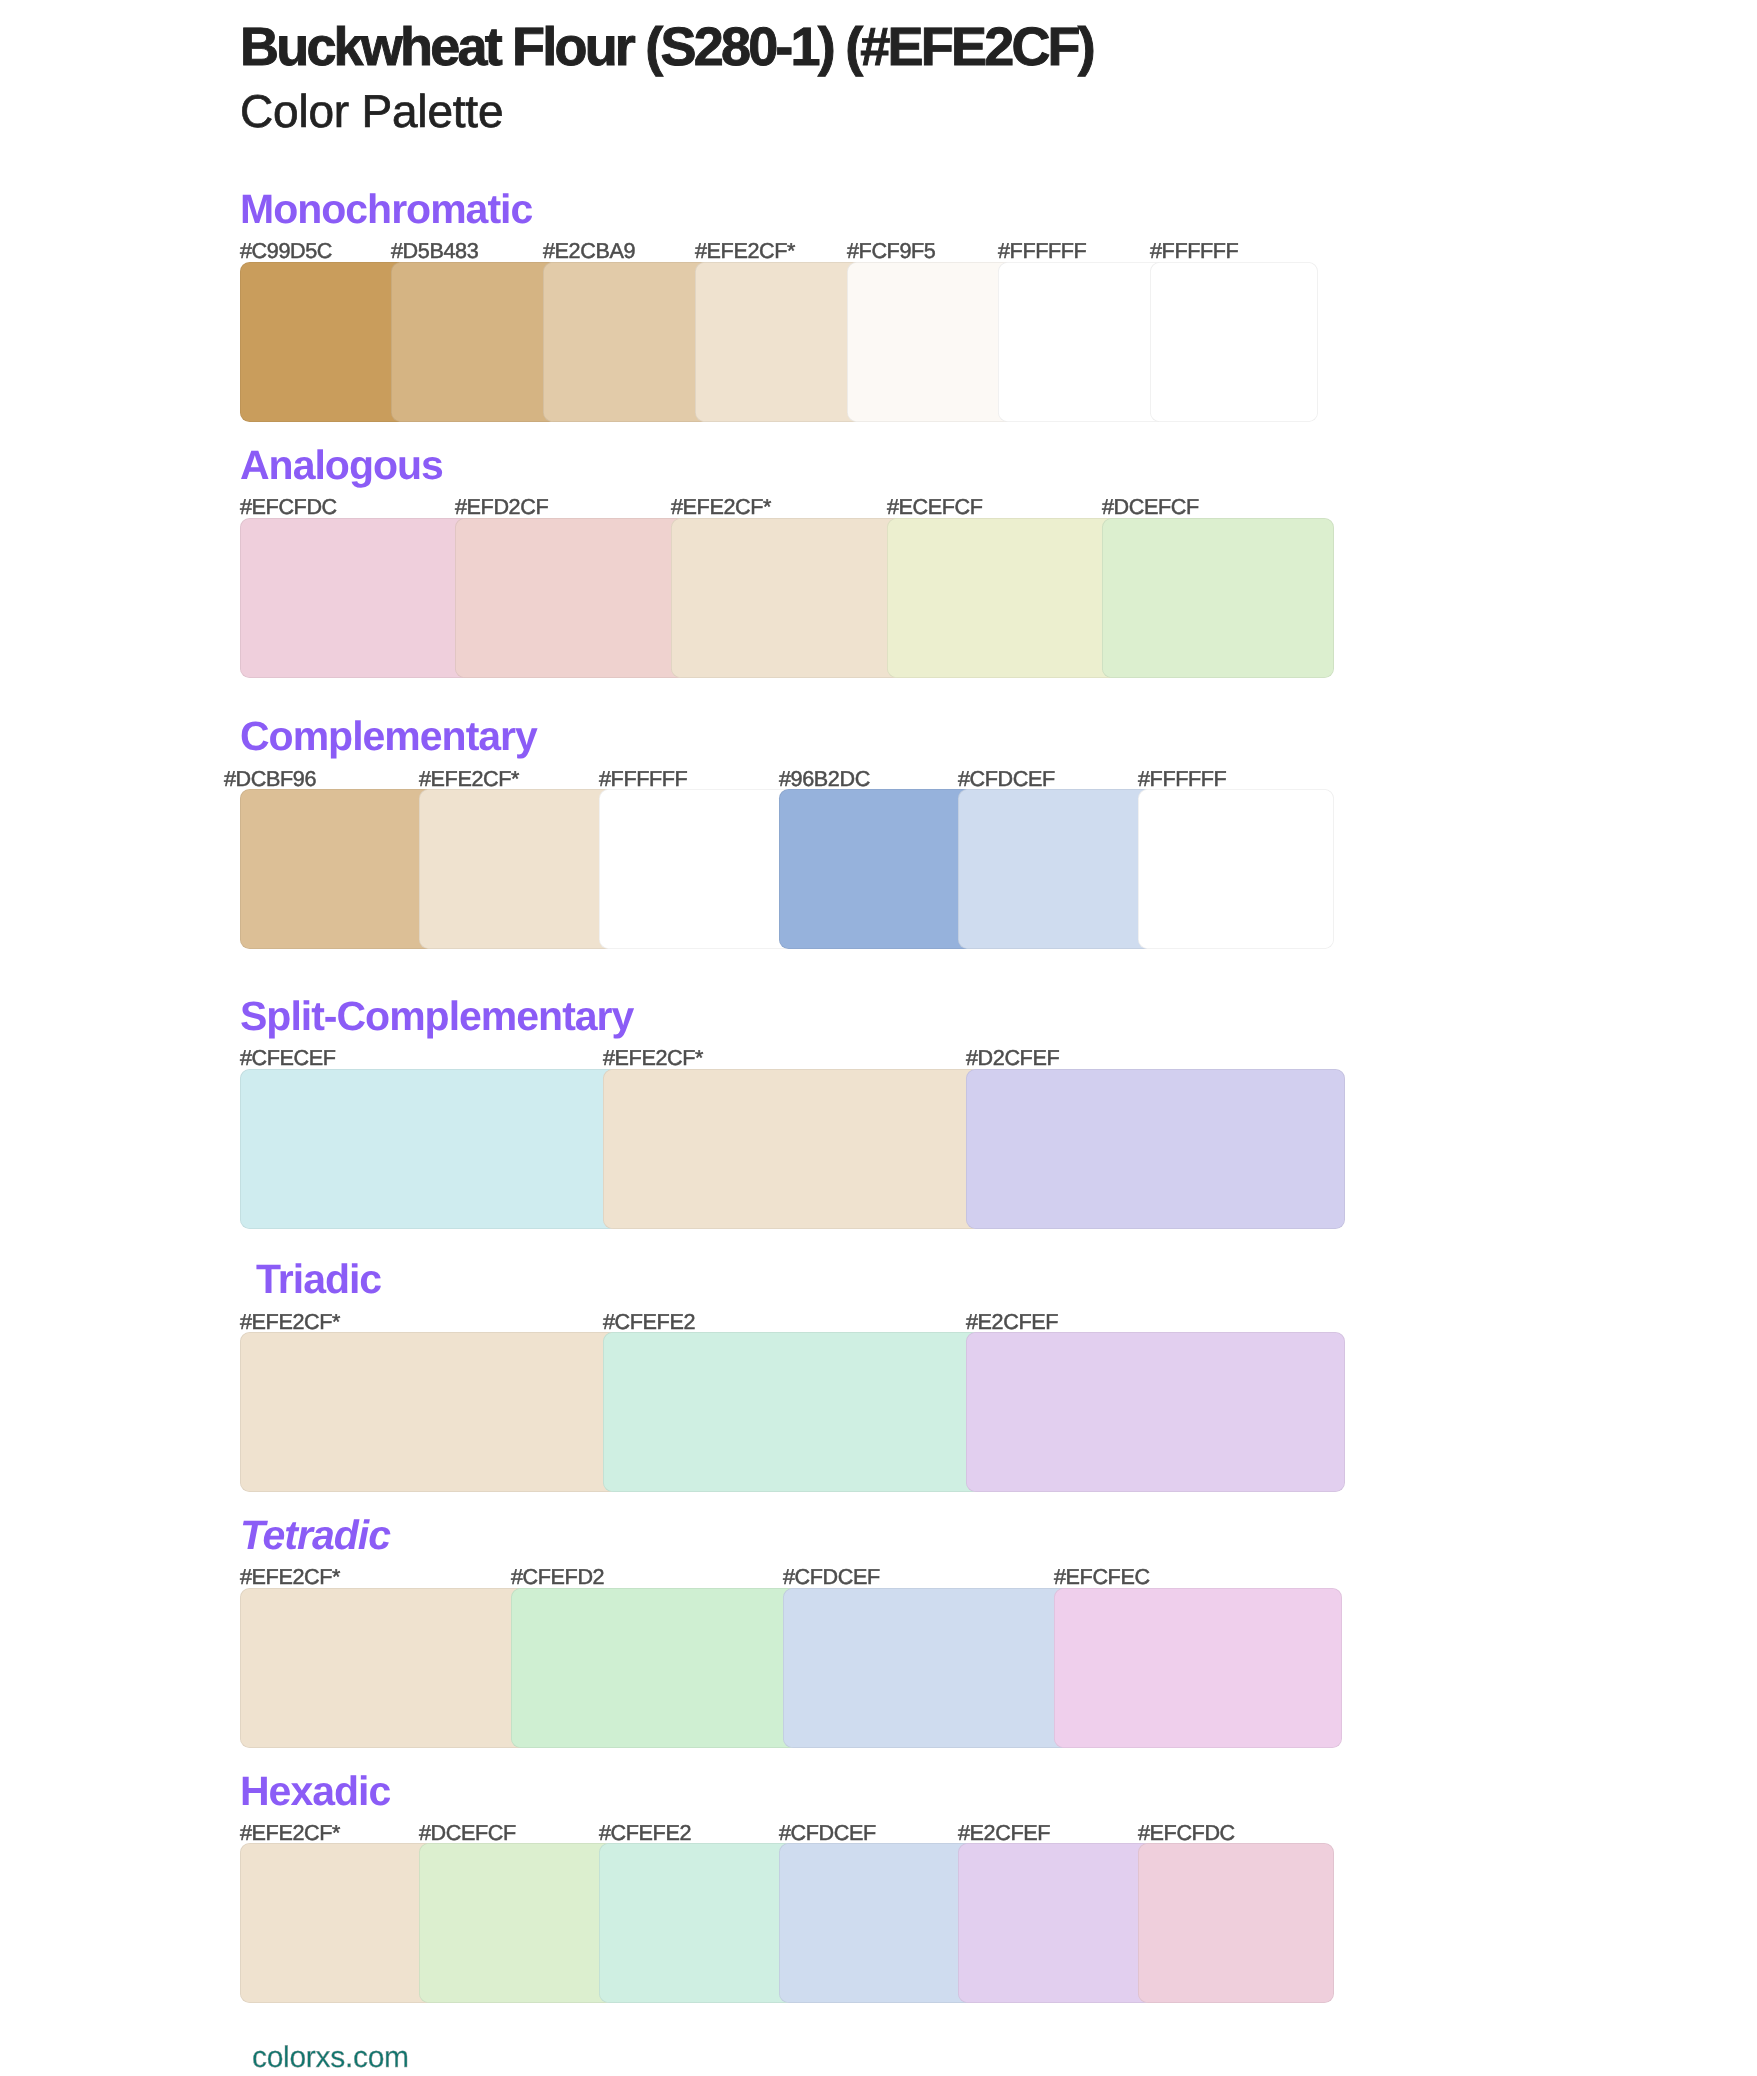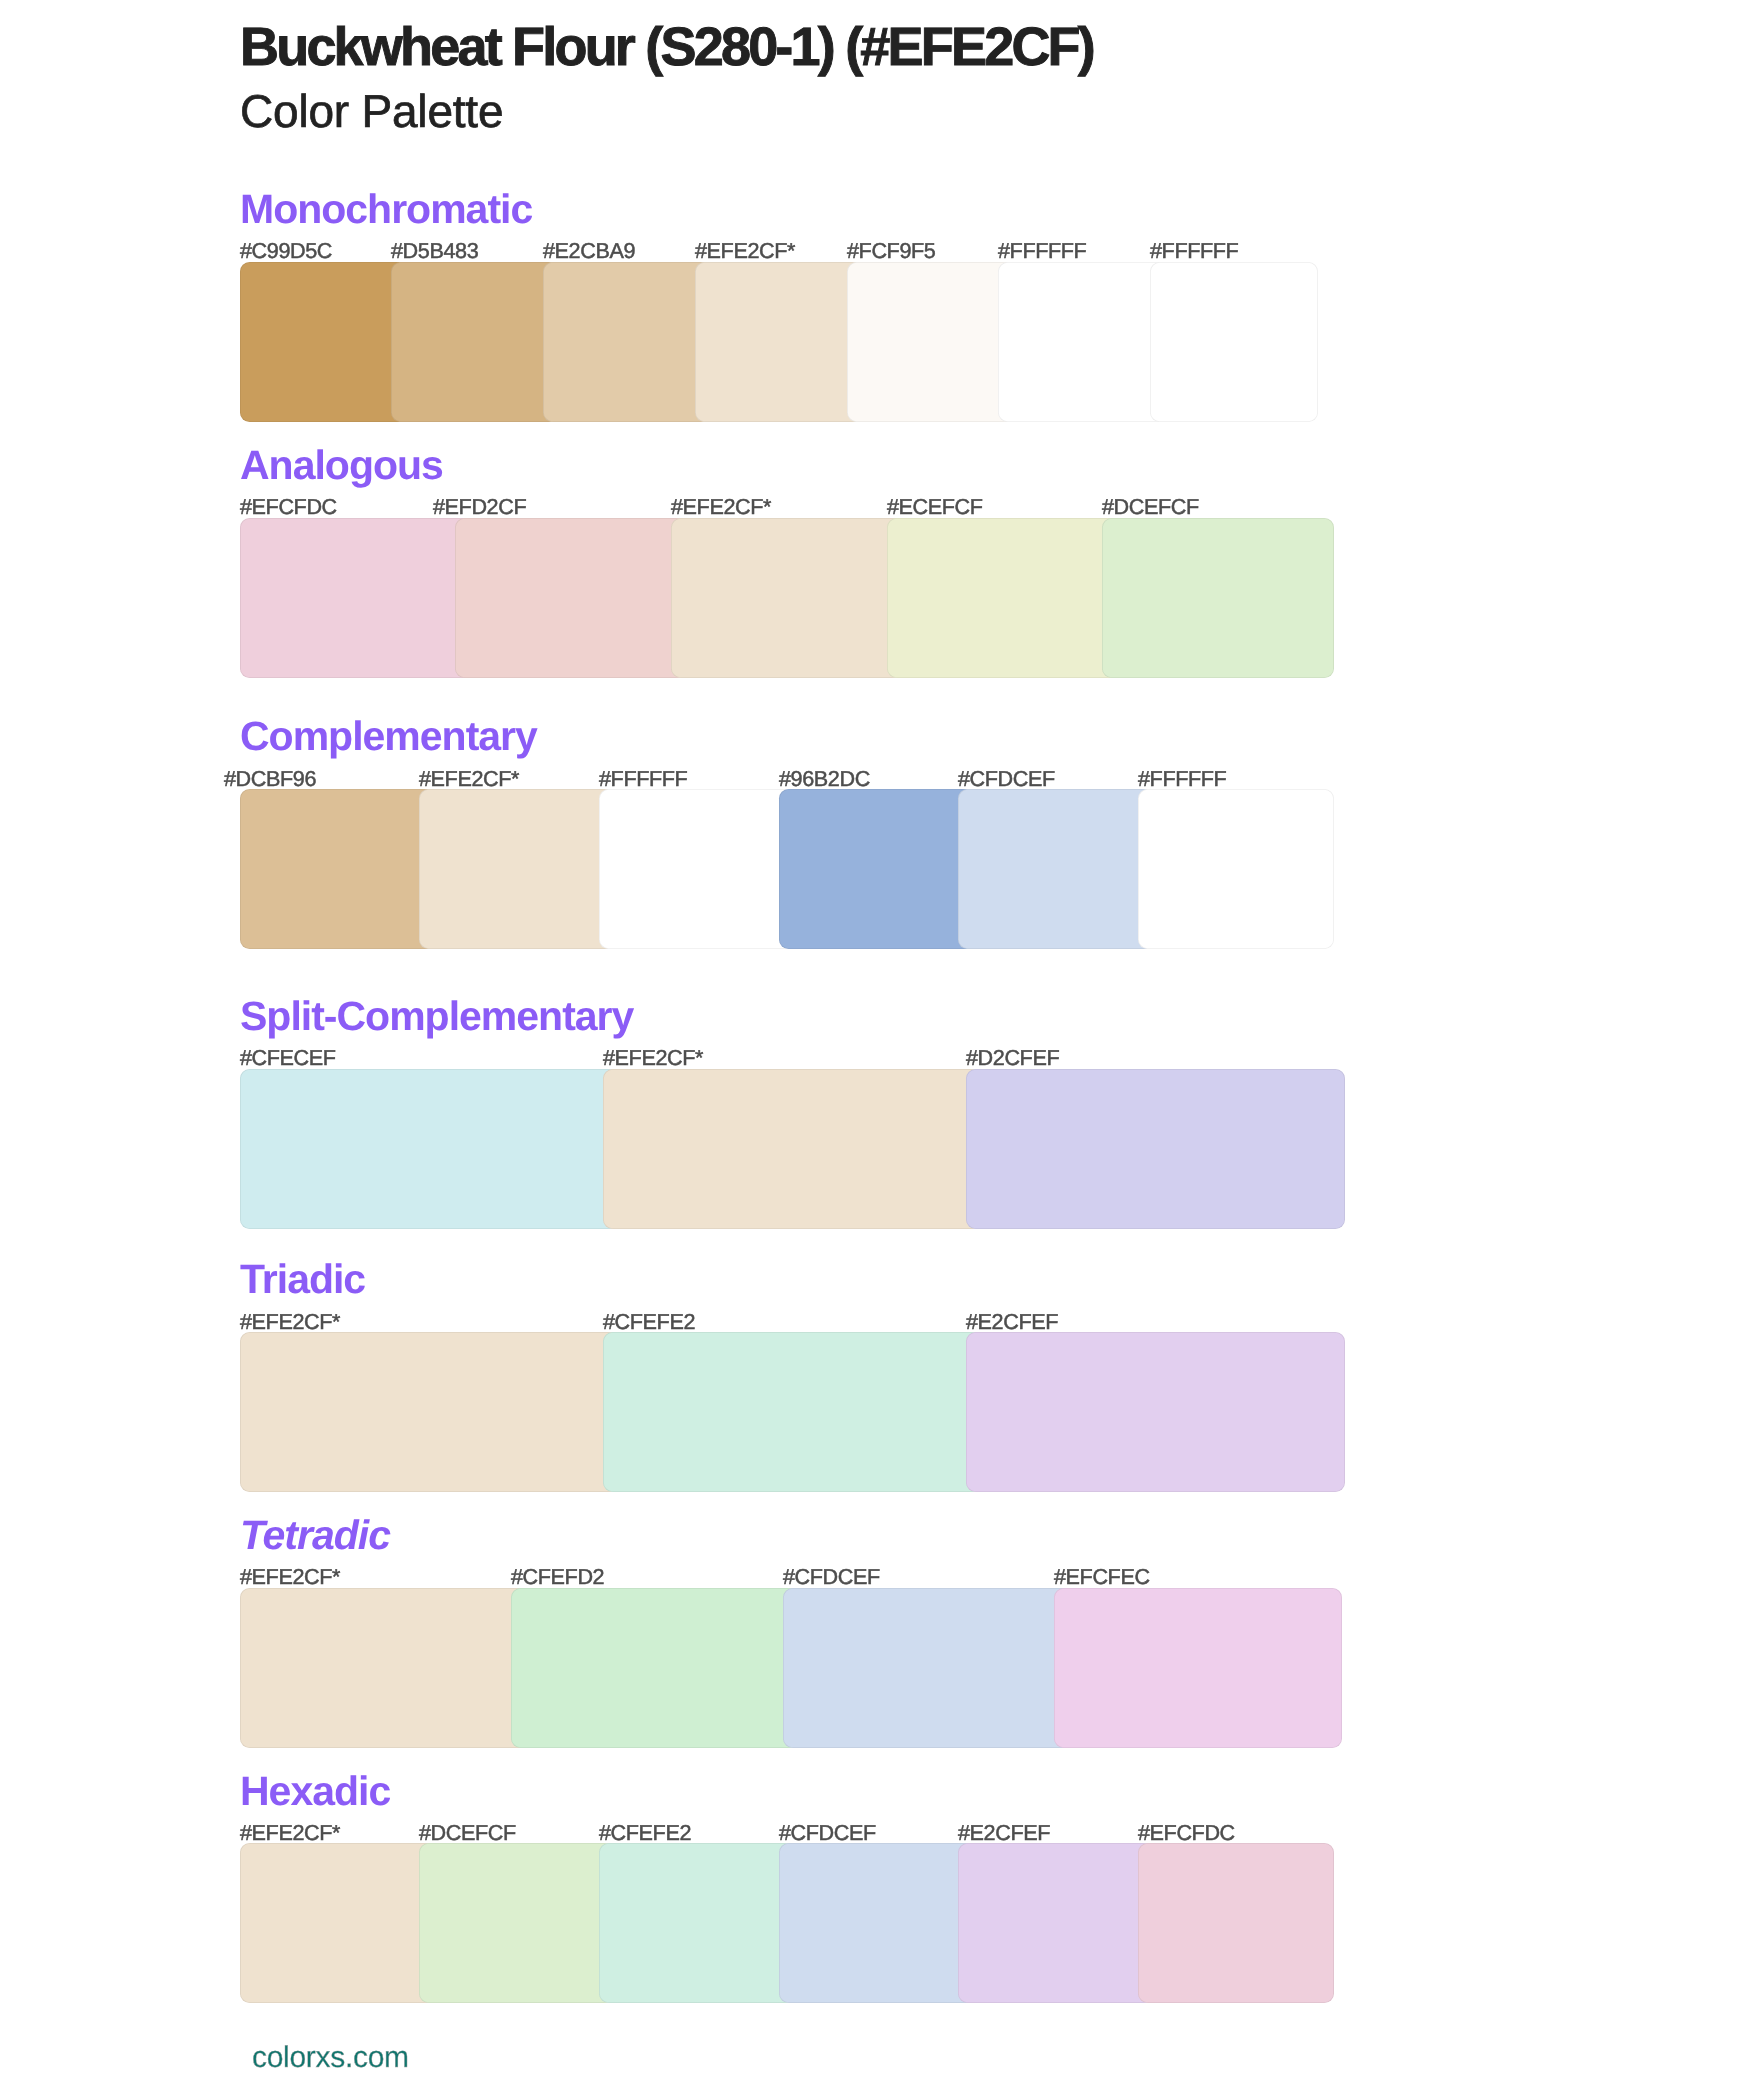--- a/index.html
+++ b/index.html
@@ -113,21 +113,21 @@
         <div class="swatch" style="left: 998px; top: 262px; width: 168px; height: 160px; background: rgb(255, 255, 255); z-index: 15;"></div>
         <div class="hexlabel" style="left: 998px; top: 240px;">#FFFFFF</div>
         <div class="swatch" style="left: 1150px; top: 262px; width: 168px; height: 160px; background: rgb(255, 255, 255); z-index: 16;"></div>
         <div class="hexlabel" style="left: 1150px; top: 240px;">#FFFFFF</div>
       </div>
       <div class="palette-row">
         <div class="section-title" style="left: 240px; top: 445px;">Analogous</div>
         <div class="swatch" style="left: 240px; top: 518px; width: 232px; height: 160px; background: rgb(239, 207, 220); z-index: 10;"></div>
         <div class="hexlabel" style="left: 240px; top: 496px;">#EFCFDC</div>
         <div class="swatch" style="left: 455px; top: 518px; width: 232px; height: 160px; background: rgb(239, 210, 207); z-index: 11;"></div>
-        <div class="hexlabel" style="left: 433px; top: 496px;">#EFD2CF</div>
+        <div class="hexlabel" style="left: 455px; top: 496px;">#EFD2CF</div>
         <div class="swatch" style="left: 671px; top: 518px; width: 232px; height: 160px; background: rgb(239, 226, 207); z-index: 12;"></div>
         <div class="hexlabel" style="left: 671px; top: 496px;">#EFE2CF*</div>
         <div class="swatch" style="left: 887px; top: 518px; width: 232px; height: 160px; background: rgb(236, 239, 207); z-index: 13;"></div>
         <div class="hexlabel" style="left: 887px; top: 496px;">#ECEFCF</div>
         <div class="swatch" style="left: 1102px; top: 518px; width: 232px; height: 160px; background: rgb(220, 239, 207); z-index: 14;"></div>
         <div class="hexlabel" style="left: 1102px; top: 496px;">#DCEFCF</div>
       </div>
       <div class="palette-row">
         <div class="section-title" style="left: 240px; top: 716px;">Complementary</div>
         <div class="swatch" style="left: 240px; top: 789px; width: 196px; height: 160px; background: rgb(220, 191, 150); z-index: 10;"></div>
@@ -146,21 +146,21 @@
       <div class="palette-row">
         <div class="section-title" style="left: 240px; top: 996px;">Split-Complementary</div>
         <div class="swatch" style="left: 240px; top: 1069px; width: 379px; height: 160px; background: rgb(207, 236, 239); z-index: 10;"></div>
         <div class="hexlabel" style="left: 240px; top: 1047px;">#CFECEF</div>
         <div class="swatch" style="left: 603px; top: 1069px; width: 379px; height: 160px; background: rgb(239, 226, 207); z-index: 11;"></div>
         <div class="hexlabel" style="left: 603px; top: 1047px;">#EFE2CF*</div>
         <div class="swatch" style="left: 966px; top: 1069px; width: 379px; height: 160px; background: rgb(210, 207, 239); z-index: 12;"></div>
         <div class="hexlabel" style="left: 966px; top: 1047px;">#D2CFEF</div>
       </div>
       <div class="palette-row">
-        <div class="section-title" style="left: 240px; top: 1259px; text-align: right;">Triadic</div>
+        <div class="section-title" style="left: 256px; top: 1259px; text-align: right;">Triadic</div>
         <div class="swatch" style="left: 240px; top: 1332px; width: 379px; height: 160px; background: rgb(239, 226, 207); z-index: 10;"></div>
         <div class="hexlabel" style="left: 240px; top: 1311px;">#EFE2CF*</div>
         <div class="swatch" style="left: 603px; top: 1332px; width: 379px; height: 160px; background: rgb(207, 239, 226); z-index: 11;"></div>
         <div class="hexlabel" style="left: 603px; top: 1311px;">#CFEFE2</div>
         <div class="swatch" style="left: 966px; top: 1332px; width: 379px; height: 160px; background: rgb(226, 207, 239); z-index: 12;"></div>
         <div class="hexlabel" style="left: 966px; top: 1311px;">#E2CFEF</div>
       </div>
       <div class="palette-row">
         <div class="section-title" style="left: 240px; top: 1515px; font-style: italic;">Tetradic</div>
         <div class="swatch" style="left: 240px; top: 1588px; width: 288px; height: 160px; background: rgb(239, 226, 207); z-index: 10;"></div>

